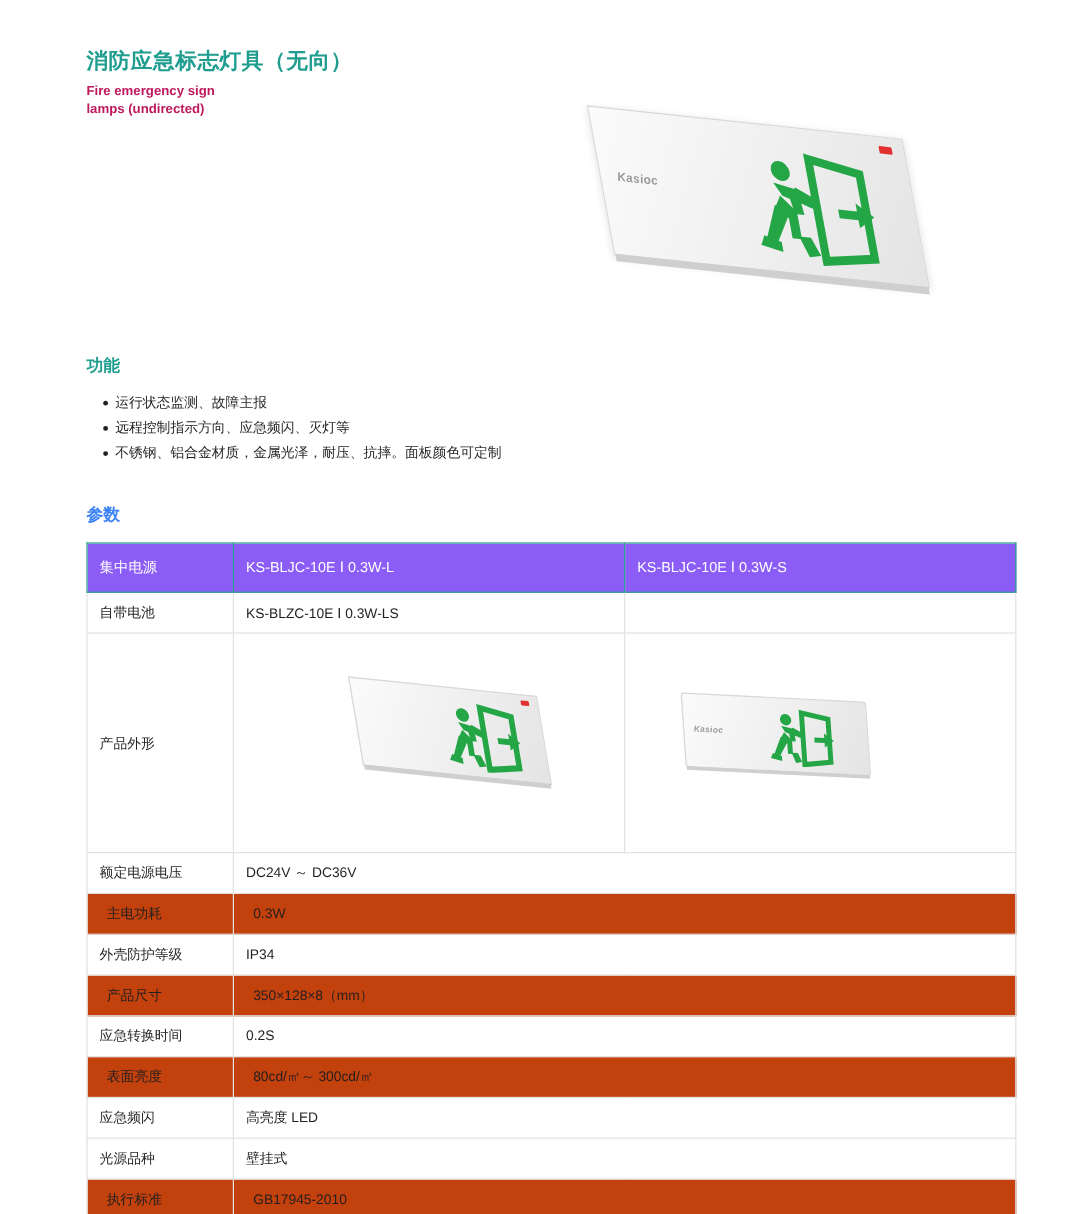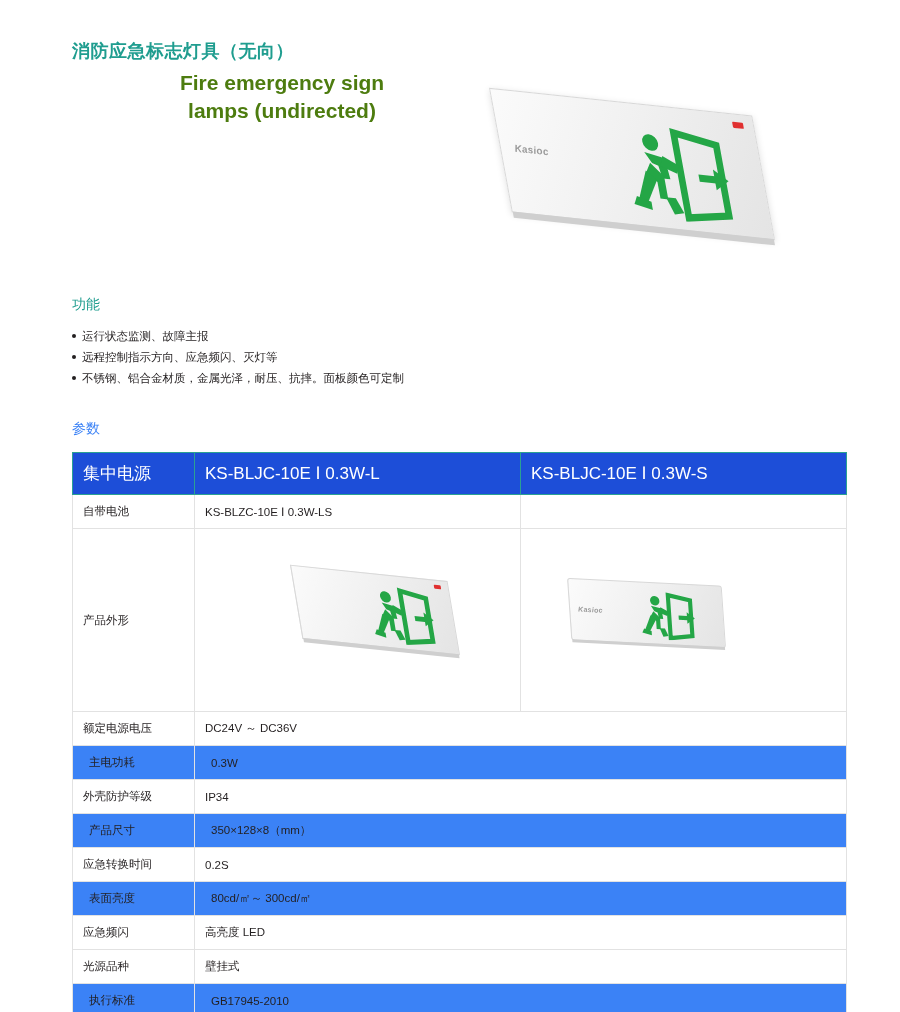--- a/index.html
+++ b/index.html
@@ -29,26 +29,25 @@
     width: 420px;
   }
   .title-cn {
     font-size: 18px;
     font-weight: bold;
     color: #1f9d8f;
     letter-spacing: .5px;
     line-height: 1.5;
   }
   .title-en {
-    font-size: 21px;
+    font-size: 11px;
     font-weight: bold;
-    color: #4d7c0f;
+    color: #be185d;
     line-height: 1.35;
     margin-top: 4px;
-    text-align: center;
   }
   
   .hero {
     position: absolute;
     left: 480px;
     top: 70px;
     width: 330px;
     height: 230px;
   }
   .sign-plate {
@@ -88,30 +87,30 @@
   }
   
   .pictogram {
     position: absolute;
   }
   
   .sec-title {
     position: absolute;
     left: 72px;
     font-size: 14px;
-    font-weight: normal;
+    font-weight: bold;
     color: #1f9d8f;
     text-align: center;
   }
   #features-title { top: 272px; }
   #params-title { top: 396px; color: #3b82f6; }
 
   .feature-list {
     position: absolute;
-    left: 72px;
+    left: 86px;
     top: 302px;
     width: 470px;
     margin: 0;
     padding: 0;
     list-style: none;
   }
   .feature-list li {
     font-size: 11.5px;
     line-height: 21px;
     color: #231f20;
@@ -142,28 +141,28 @@
     border: 1px solid #e2e2e2;
     padding: 9px 10px;
     vertical-align: middle;
     color: #231f20;
   }
   td.label-cell {
     width: 122px;
     color: #231f20;
   }
   tr.head-row td {
-    background: #1d4ed8;
+    background: #8b5cf6;
     color: #ffffff;
     border-color: #2aa193;
     height: 22px;
-    font-size: 17px;
+    font-size: 12px;
   }
   tr.alt td {
-    background: #3b82f6;
+    background: #c2410c;
     padding-left: 16px;
   }
   tr.img-row td {
     height: 164px;
     padding: 0;
     position: relative;
   }
   .cell-img {
     position: relative;
     width: 100%;

